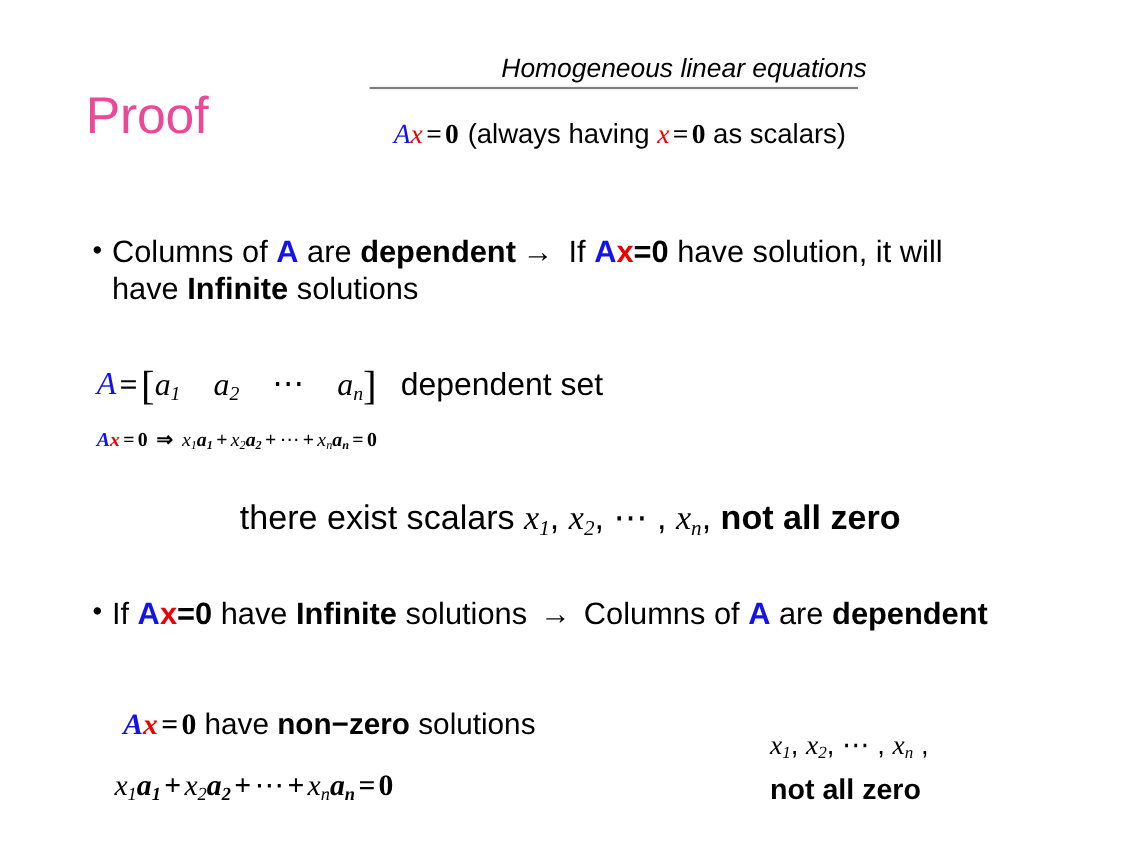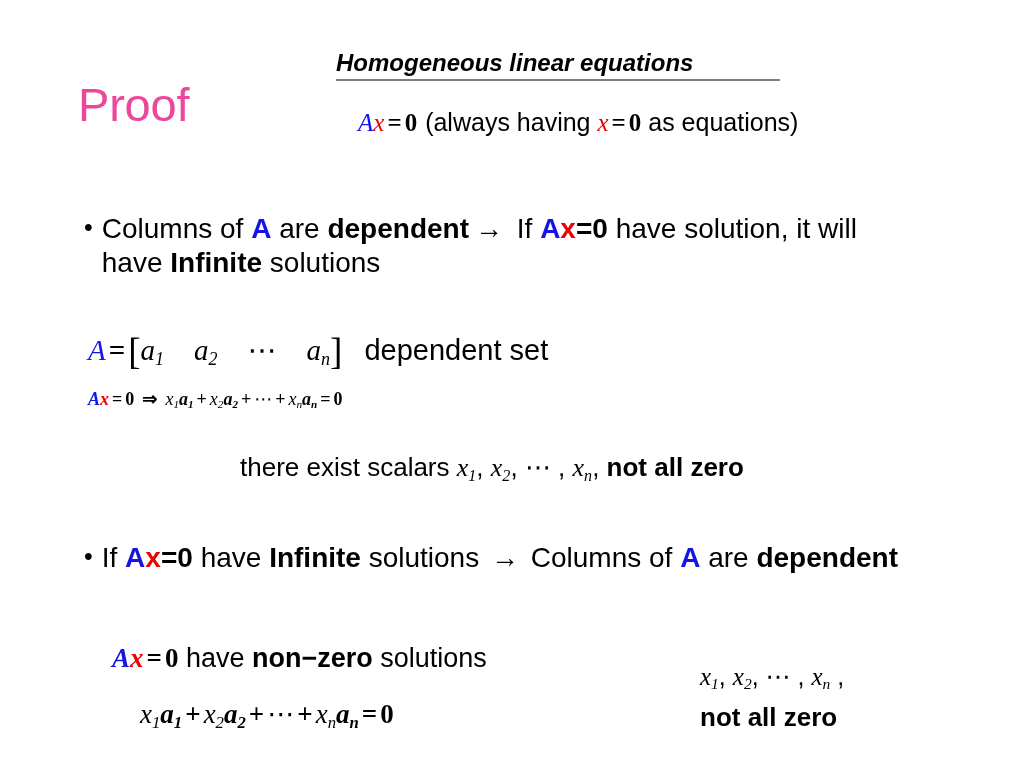--- a/index.html
+++ b/index.html
@@ -38,27 +38,27 @@
   }
 
   #topic-heading-wrap {
     position: absolute;
     left: 336px;
     top: 50px;
     width: 452px;
   }
   #topic-heading {
     font-family: "Liberation Sans", sans-serif;
-    font-weight: bold;
+    font-weight: normal;
     font-style: italic;
     font-size: 24px;
     line-height: 1.1;
     color: #000000;
     white-space: nowrap;
-    text-align: left;
+    text-align: right;
   }
   #topic-underline {
     margin-top: 3px;
     height: 2px;
     background: #7f7f7f;
     width: 444px;
   }
 
   
   #header-equation {
@@ -141,41 +141,40 @@
   #eq-expand {
     position: absolute;
     left: 88px;
     top: 388px;
     font-size: 18px;
     white-space: nowrap;
   }
 
   #scalars-line {
     position: absolute;
-    left: 240px;
+    left: 218px;
     top: 452px;
-    font-size: 26px;
+    font-size: 31px;
     white-space: nowrap;
   }
 
   
   #bottom-left-1 {
     position: absolute;
     left: 112px;
     top: 643px;
     font-size: 27px;
     white-space: nowrap;
   }
   #bottom-left-2 {
     position: absolute;
     left: 104px;
     top: 698px;
     font-size: 27px;
     white-space: nowrap;
-    margin-left: 36px;
   }
   #bottom-right-1 {
     position: absolute;
     left: 700px;
     top: 662px;
     font-size: 25px;
     white-space: nowrap;
   }
   #bottom-right-2 {
     position: absolute;
@@ -192,21 +191,21 @@
 <div class="slide">
 
   <div id="proof-title">Proof</div>
 
   <div id="topic-heading-wrap">
     <div id="topic-heading">Homogeneous linear equations</div>
     <div id="topic-underline"></div>
   </div>
 
   <div id="header-equation">
-    <span class="mi blue">A</span><span class="mi red">x</span><span class="op">=</span><span class="mn">0</span><span class="txt" style="margin-left:8px;">(always having </span><span class="mi red">x</span><span class="op">=</span><span class="mn">0</span><span class="txt"> as equations)</span>
+    <span class="mi blue">A</span><span class="mi red">x</span><span class="op">=</span><span class="mn">0</span><span class="txt" style="margin-left:8px;">(always having </span><span class="mi red">x</span><span class="op">=</span><span class="mn">0</span><span class="txt"> as scalars)</span>
   </div>
 
   <div class="bullet-block" id="bullet-1">
     <span class="bullet-dot">•</span>
     <span class="bullet-text"><span>Columns of </span><span class="blue bold">A</span><span> are </span><span class="bold">dependent</span><span style="padding:0 6px;">→</span><span> If </span><span class="blue bold">A</span><span class="red bold">x</span><span class="bold">=0</span><span> have solution, it will have </span><span class="bold">Infinite</span><span> solutions</span></span>
   </div>
 
   <div id="eq-matrix">
     <span class="mi blue">A</span><span class="op">=</span><span class="bracket">[</span><span class="mi"><span>a</span><sub>1</sub></span><span class="gap"></span><span class="mi"><span>a</span><sub>2</sub></span><span class="gap"></span><span class="mn" style="font-weight:normal;">⋯</span><span class="gap"></span><span class="mi"><span>a</span><sub>n</sub></span><span class="bracket">]</span><span class="txt" style="margin-left:22px;">dependent set</span>
   </div>

